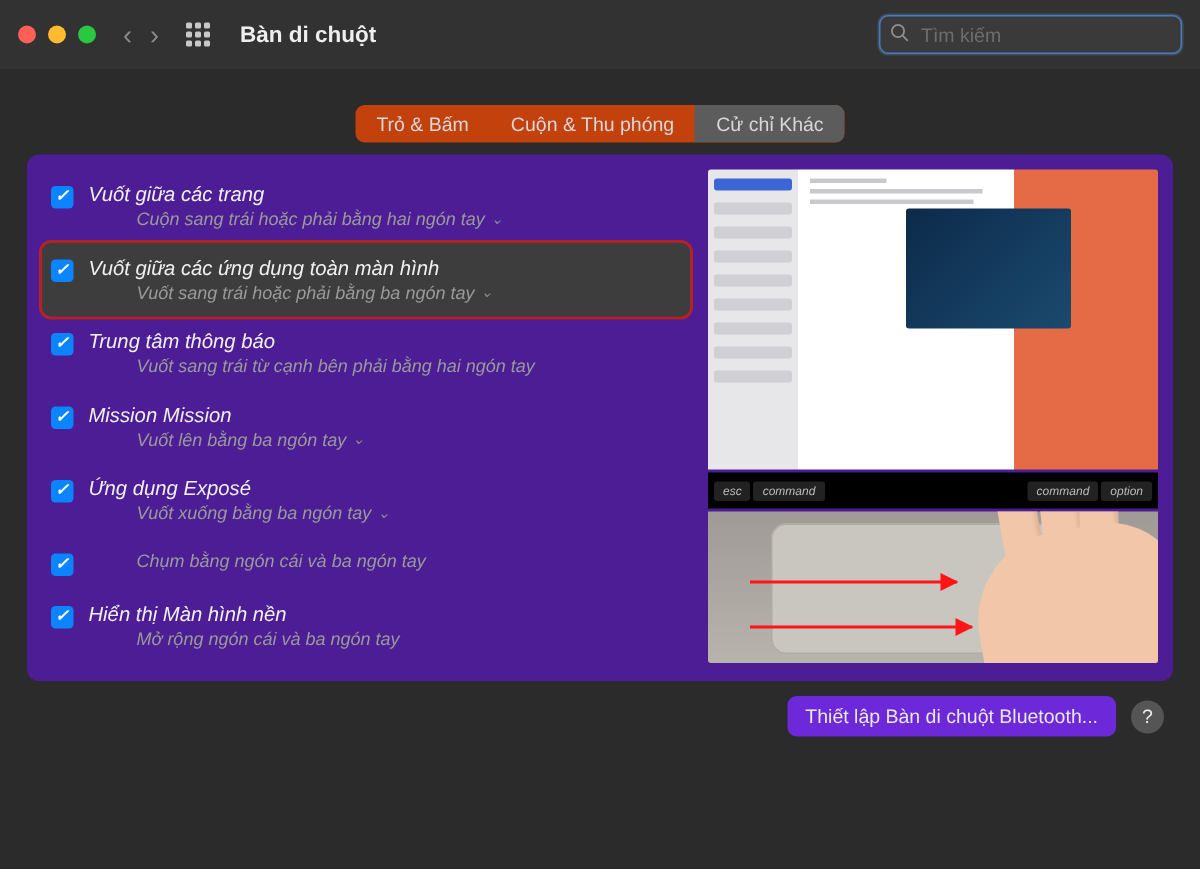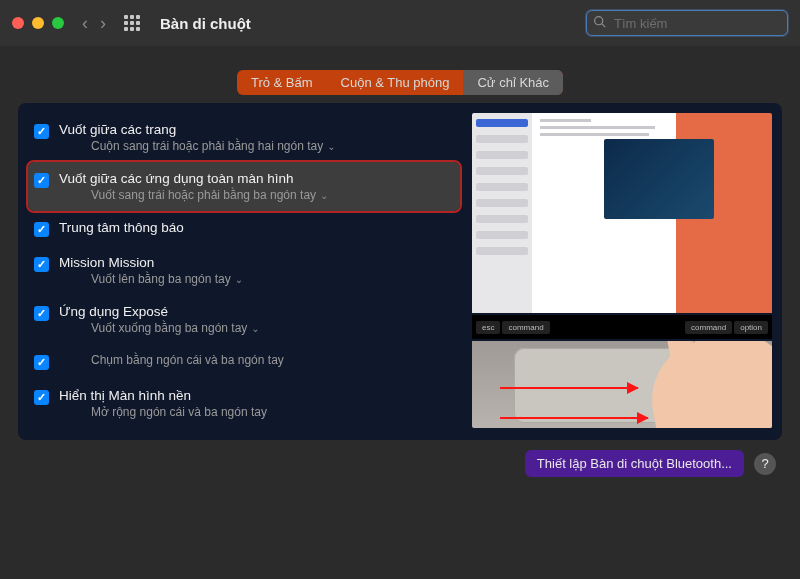--- a/index.html
+++ b/index.html
@@ -54,24 +54,25 @@
   .segmented .seg {
     padding: 5px 14px;
     font-size: 13px;
     color: #d8d8d8;
     cursor: pointer;
   }
   .segmented .seg.active { background: #5c5c5c; }
 
   .main {
     display: flex;
-    background: #0f172a;
+    background: #4c1d95;
     border-radius: 8px;
     padding: 10px 10px 12px 10px;
     gap: 12px;
+    font-style: italic;
   }
   .options { flex: 1; min-width: 0; }
   .opt {
     display: flex; align-items: flex-start;
     gap: 10px;
     padding: 9px 6px;
     border-radius: 4px;
     position: relative;
   }
   .opt.selected {
@@ -148,21 +149,21 @@
   }
   .a1 { top:46px; width:138px; }
   .a2 { top:76px; width:148px; }
   .a3 { top:106px; width:140px; }
 
   .footer {
     display:flex; justify-content:flex-end; align-items:center;
     gap:10px; padding: 10px 6px 0 0;
   }
   .btn {
-    background:#4c1d95; color:#e8e8e8;
+    background:#6d28d9; color:#e8e8e8;
     border:none; border-radius:6px;
     padding:6px 12px; font-size:13px;
     cursor:pointer;
   }
   .help-btn {
     width:22px; height:22px; border-radius:50%;
     background:#555; color:#eee; font-size:13px;
     display:flex; align-items:center; justify-content:center;
     cursor:pointer;
   }
@@ -236,20 +237,23 @@
               <span>Vuốt sang trái hoặc phải bằng ba ngón tay</span>
               <span class="chev">⌄</span>
             </div>
         </div>
       </div>
 
       <div class="opt">
         <div class="check"></div>
         <div class="opt-text">
           <div class="opt-title">Trung tâm thông báo</div>
+          <div class="opt-sub">
+              <span>Vuốt sang trái từ cạnh bên phải bằng hai ngón tay</span>
+            </div>
         </div>
       </div>
 
       <div class="opt">
         <div class="check"></div>
         <div class="opt-text">
           <div class="opt-title">Mission Mission</div>
           <div class="opt-sub">
               <span>Vuốt lên bằng ba ngón tay</span>
               <span class="chev">⌄</span>

